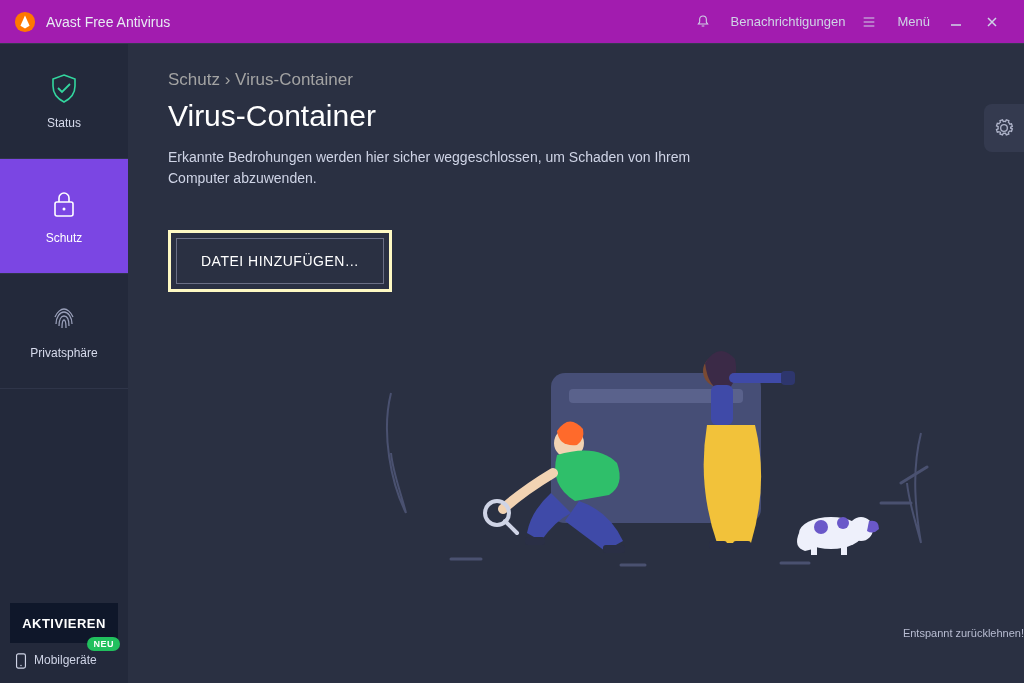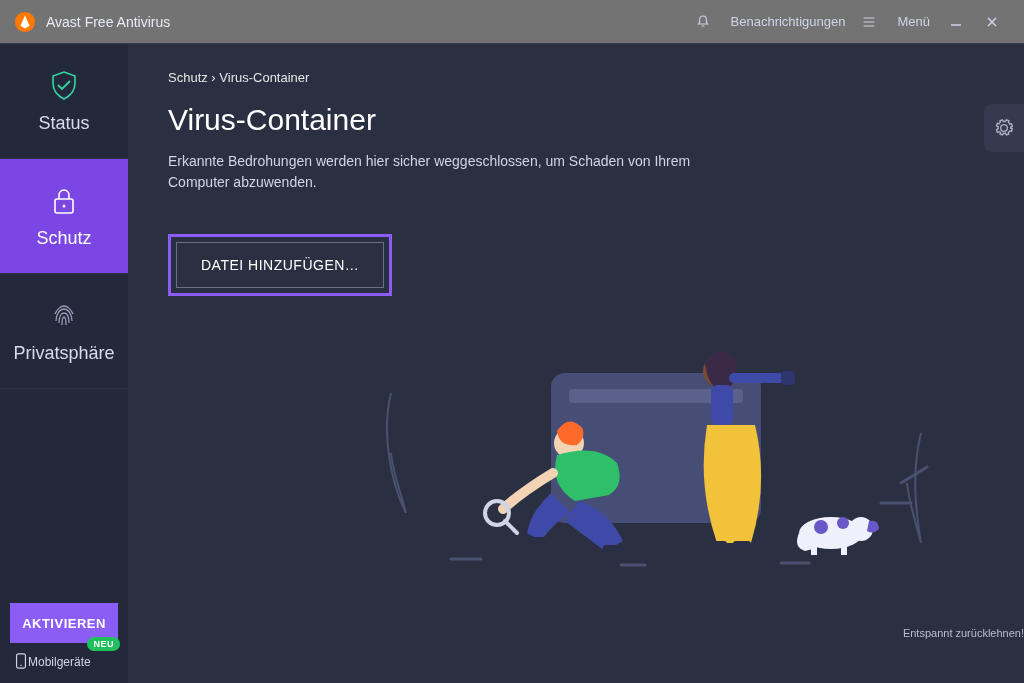--- a/index.html
+++ b/index.html
@@ -5,21 +5,21 @@
   * { box-sizing: border-box; margin: 0; padding: 0; }
   html, body { width: 1024px; height: 683px; font-family: -apple-system, "Segoe UI", Arial, sans-serif; }
   body { background: #2a3042; color: #fff; overflow: hidden; position: relative; }
 
   
   .titlebar {
     height: 44px;
     display: flex;
     align-items: center;
     padding: 8px 14px;
-    background: #737373;
+    background: #a21caf;
     border-bottom: 1px solid #343a4f;
   }
   .titlebar .logo { width: 22px; height: 22px; margin-right: 10px; }
   .titlebar .title { font-size: 14px; color: #e7eaf3; flex: 0 0 auto; }
   .titlebar .spacer { flex: 1; }
   .titlebar .hdr-btn {
     display: flex; align-items: center; gap: 20px;
     color: #cfd4e6; font-size: 13px; padding: 4px 8px; cursor: pointer;
   }
   .titlebar .hdr-btn svg { width: 16px; height: 16px; }
@@ -37,43 +37,43 @@
     flex: 1; display:flex; flex-direction:column;
   }
   .nav-item {
     height: 115px;
     display:flex; flex-direction:column; align-items:center; justify-content:center;
     gap: 10px; cursor:pointer; color:#d7dbec;
     border-bottom: 1px solid #2f3549;
   }
   .nav-item.active { background:#7b46e3; color:#fff; }
   .nav-item .ico { width:34px; height:34px; }
-  .nav-item .lbl { font-size:18px; }
+  .nav-item .lbl { font-size:12px; }
 
   .sidebar-bottom { padding: 12px 10px 14px; display:flex; flex-direction:column; gap:10px; }
   .activate-btn {
-    background:#8b5cf6; color:#fff; border:none; height:40px;
+    background:#0f172a; color:#fff; border:none; height:40px;
     font-size:13px; font-weight:600; letter-spacing:0.5px; cursor:pointer;
   }
-  .mobile-row { display:flex; align-items:flex-end; gap:0; color:#cfd4e6; font-size:12px; position:relative; padding-left:4px;}
+  .mobile-row { display:flex; align-items:flex-start; gap:6px; color:#cfd4e6; font-size:12px; position:relative; padding-left:4px;}
   .mobile-row svg { width:14px; height:16px; }
   .badge-neu {
     position:absolute; right:-2px; top:-16px;
     background:#21c05e; color:#fff; font-size:9px; font-weight:700;
     padding:2px 6px; border-radius:8px; letter-spacing:0.5px;
   }
 
   
   .main { flex:1; position:relative; padding: 26px 40px; overflow:hidden; }
-  .breadcrumb { font-size:13px; color:#e5e5e5; margin-bottom:18px; }
+  .breadcrumb { font-size:17px; color:#a3a3a3; margin-bottom:9px; }
   .page-title { font-size:30px; font-weight:300; color:#fff; margin-bottom:14px; }
   .page-desc { font-size:14px; color:#cfd4e6; line-height:1.5; max-width:560px; margin-bottom:41px; }
 
   .add-file-wrap {
-    display:inline-block; padding:5px; border:3px solid #8b5cf6;
+    display:inline-block; padding:5px; border:3px solid #fef9c3;
   }
   .add-file-btn {
     background:transparent; color:#fff; border:1px solid #6a6f85;
     padding: 14px 24px; font-size:14px; letter-spacing:0.5px; cursor:pointer;
   }
 
   .gear-fly {
     position:absolute; right:0; top:60px;
     width:40px; height:48px; background:#343a4f;
     border-radius:8px 0 0 8px;

